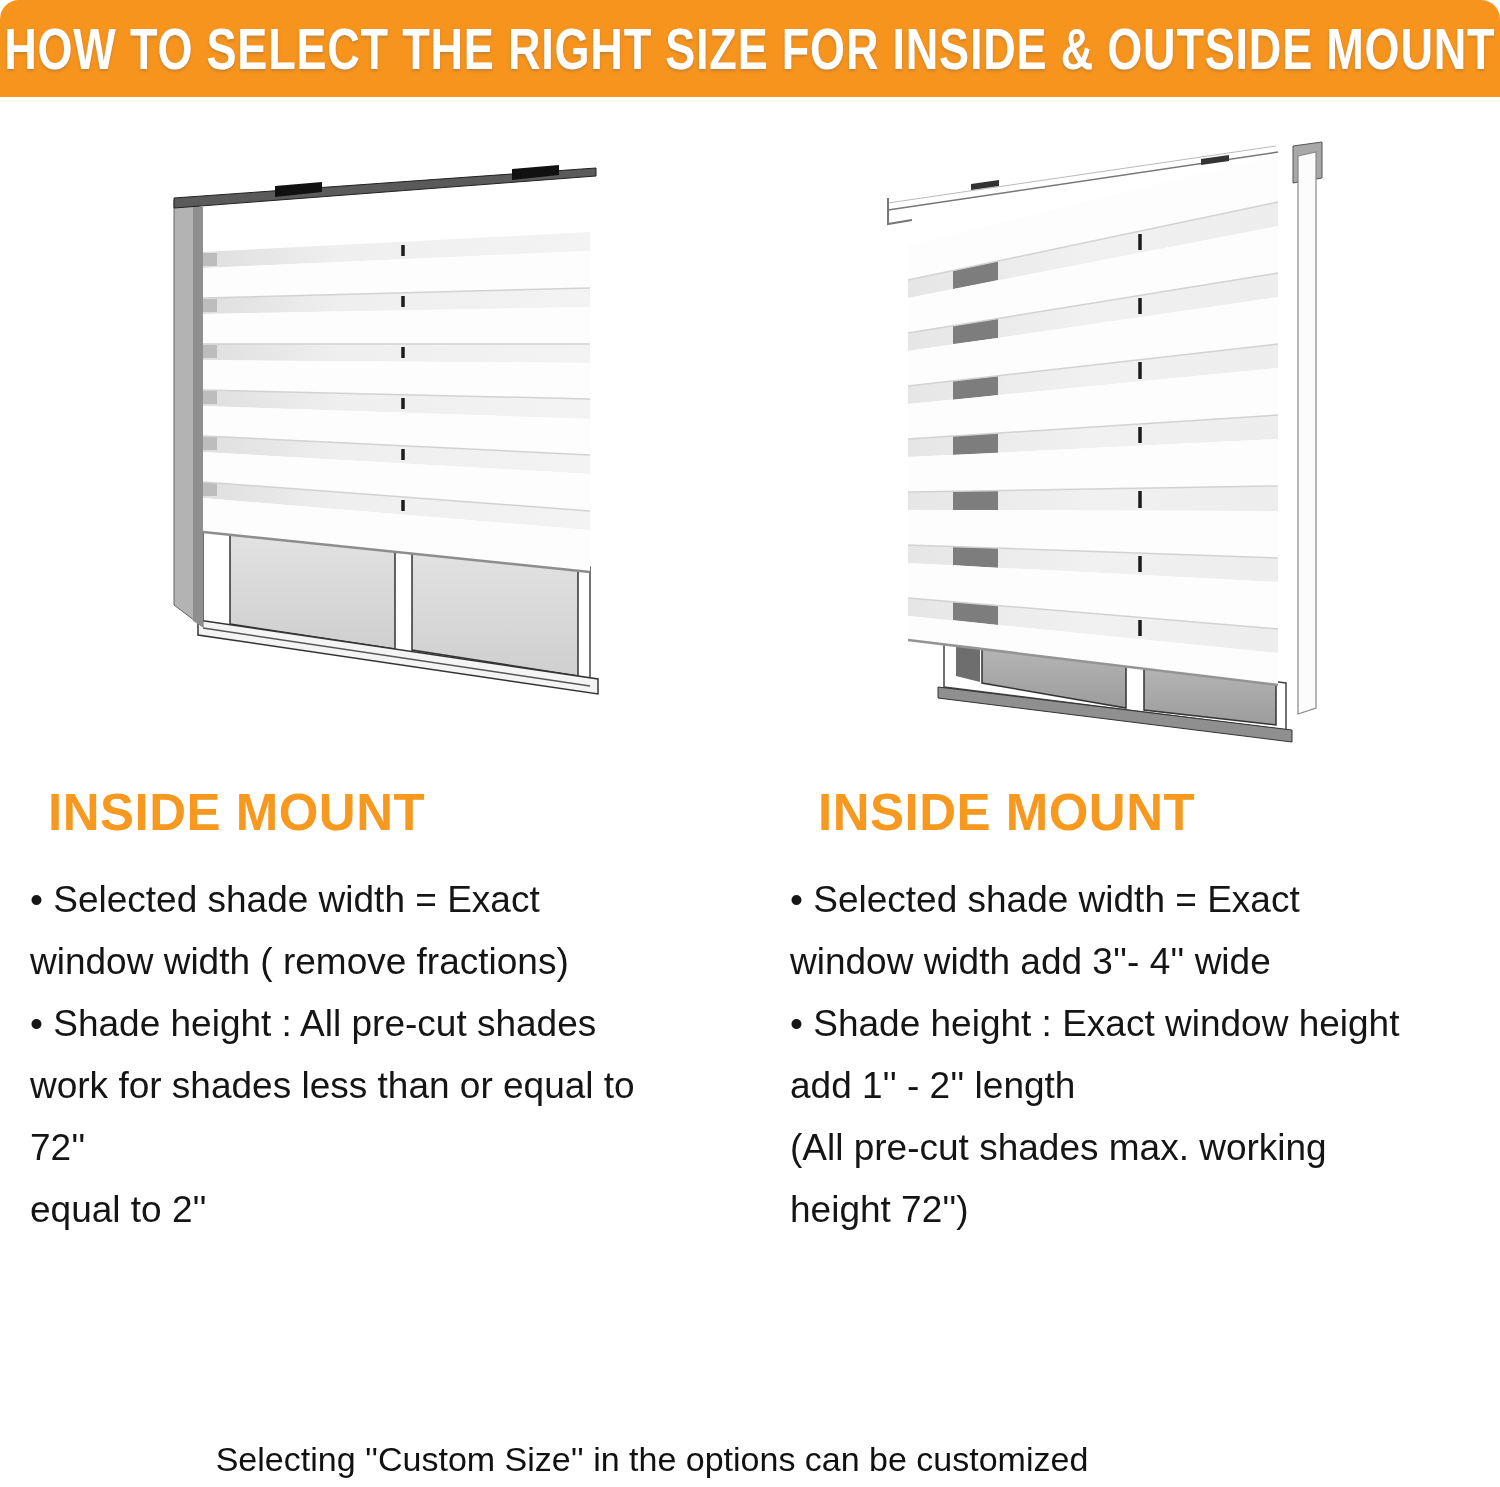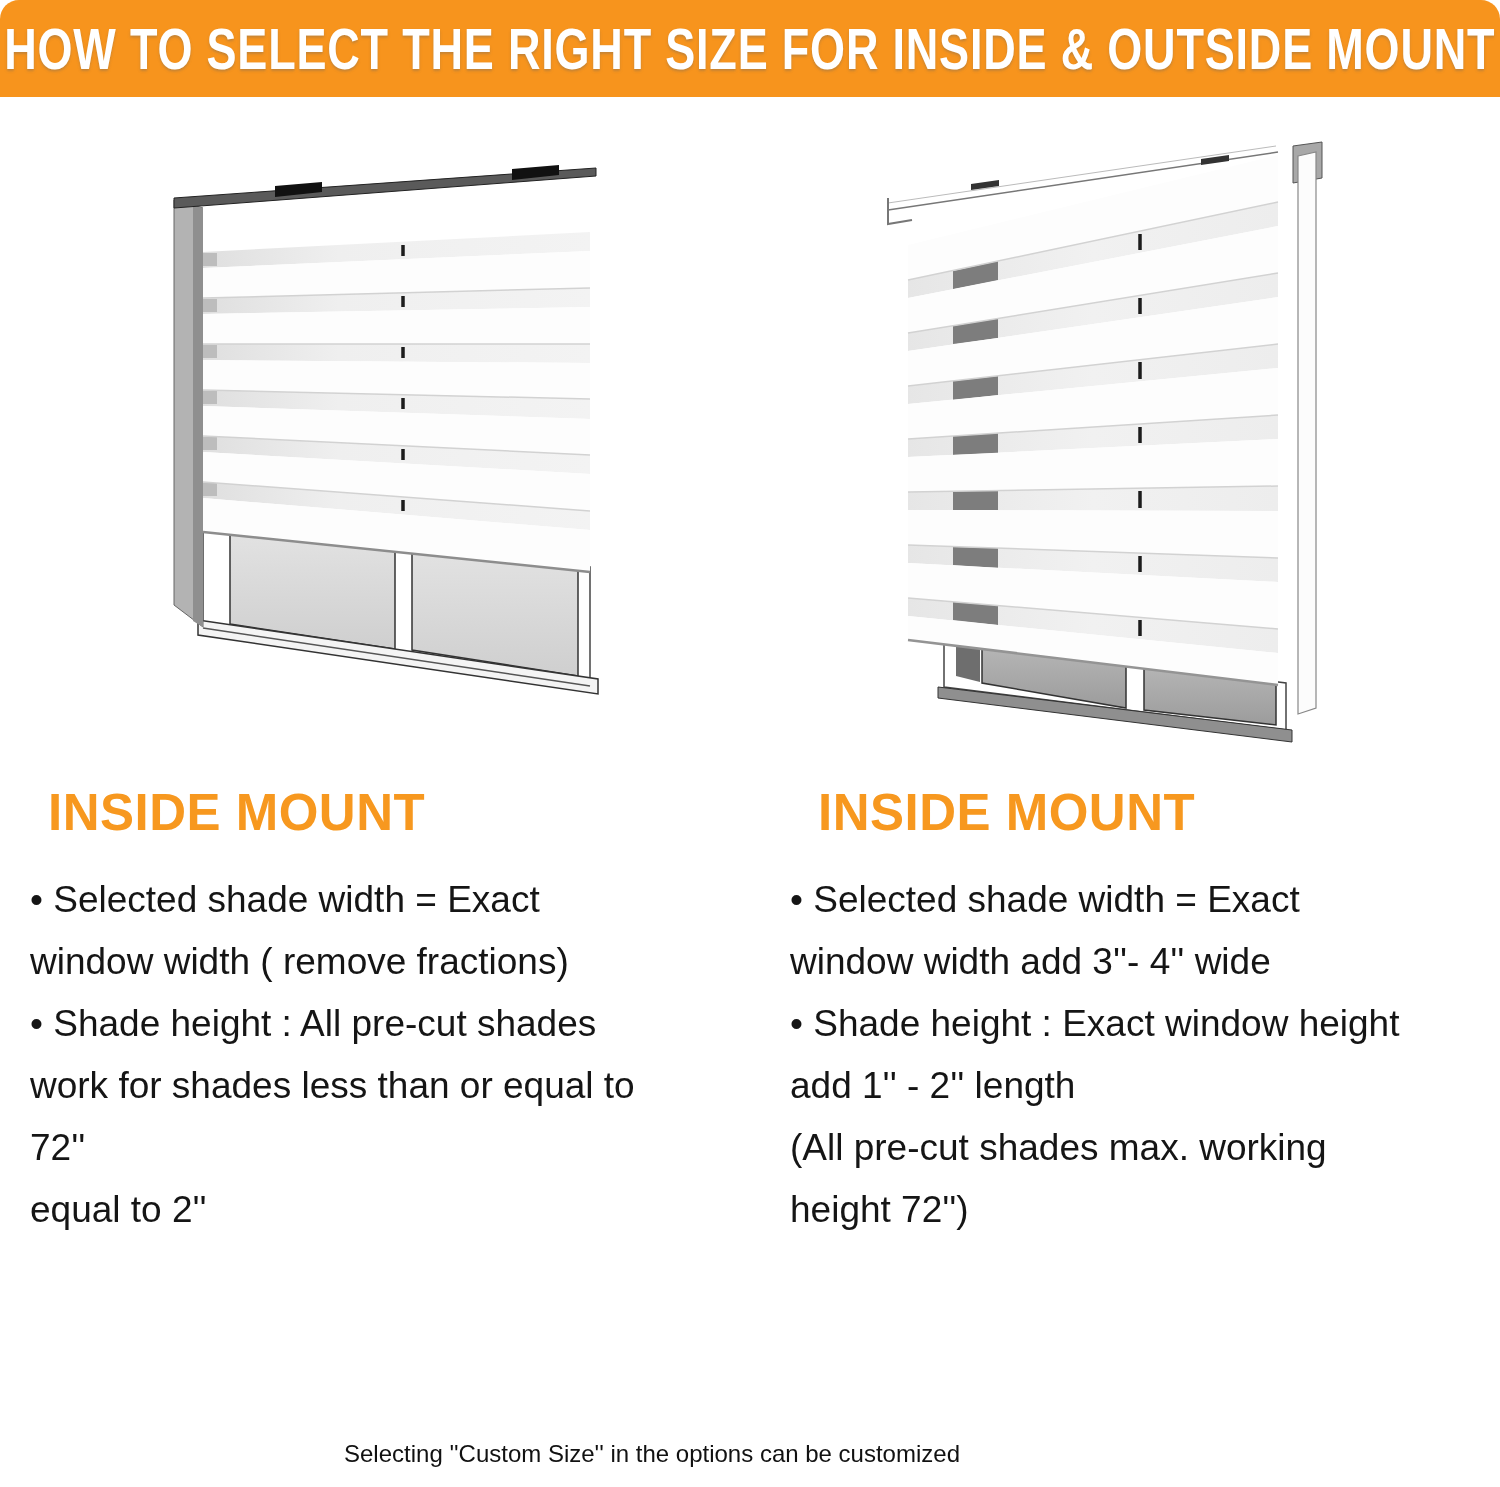--- a/index.html
+++ b/index.html
@@ -27,21 +27,21 @@
   #outside-heading { left:815px; top:780px; }
   .textcol {
     position:absolute; top:869px; width:720px;
     font-size:37px; line-height:62px; color:#151515;
   }
   .textcol.left  { left:30px; }
   .textcol.right { left:790px; }
   .line { white-space:nowrap; }
   .footer-note {
     position:absolute; left:0; top:1440px; width:1304px; text-align:center;
-    font-size:24px; color:#111111; white-space:nowrap;
+    font-size:34px; color:#111111; white-space:nowrap;
   }
 </style>
 </head>
 <body>
 
 <div class="page">
 
   <div class="banner">
     <div class="banner-title">HOW TO SELECT THE RIGHT SIZE FOR INSIDE &amp; OUTSIDE MOUNT</div>
   </div>

